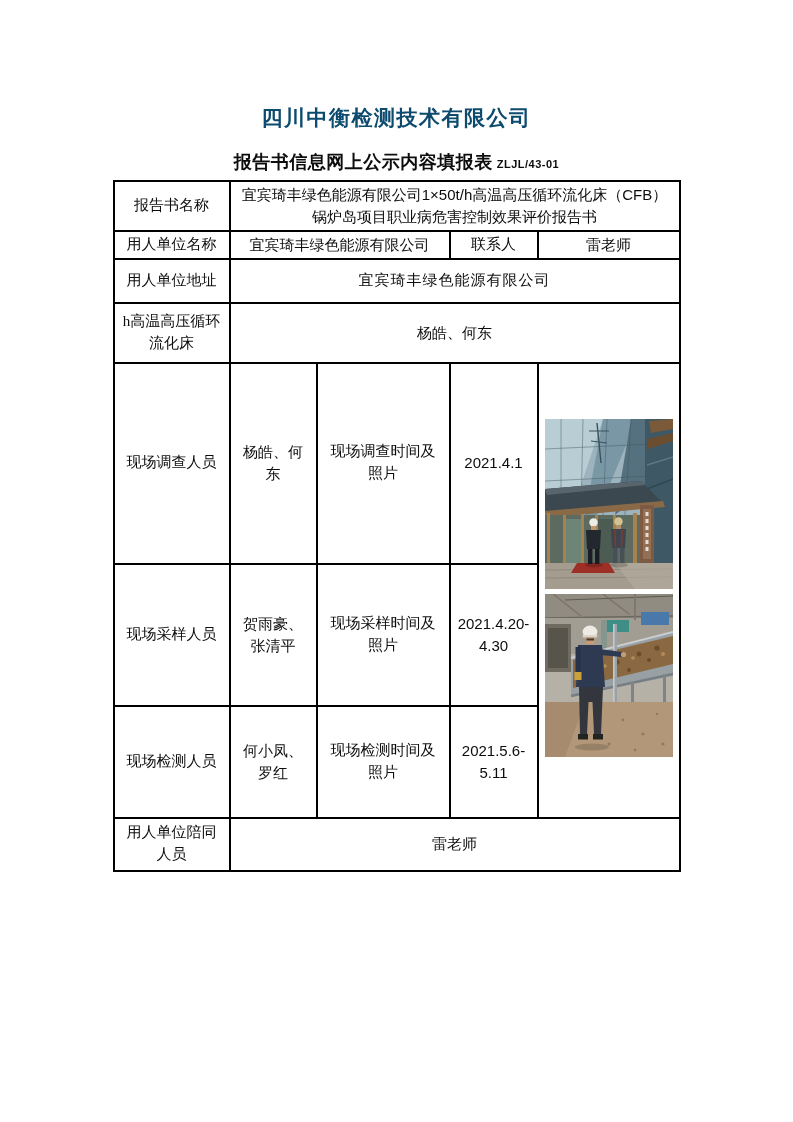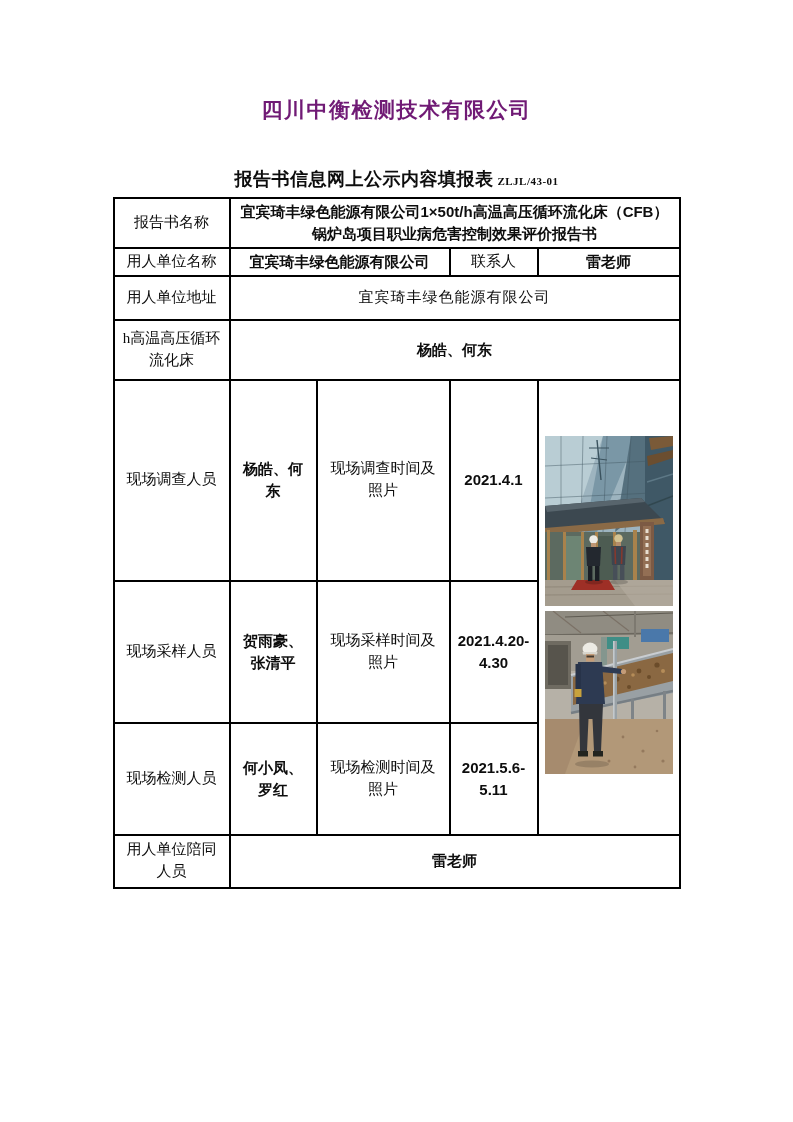--- a/index.html
+++ b/index.html
@@ -10,34 +10,33 @@
     color:#111;
     font-family:"Liberation Sans", sans-serif;
     overflow:hidden;
   }
   .page {
     position:relative;
     width:793px; height:1122px;
     padding-top:96px;
   }
   .company-title {
-    margin:0;
+    margin:8px;
     font-size:21px;
     font-weight:bold;
     text-align:center;
     letter-spacing:1.5px;
-    color:#701a75;
+    color:#0c4a6e;
   }
   .subtitle-row {
     display:flex;
     justify-content:center;
     align-items:baseline;
     gap:4px;
-    margin-top:43px;
-    font-family:Liberation Serif, serif;
+    margin-top:18px;
   }
   .form-title {
     margin:0;
     font-size:18px;
     font-weight:bold;
     letter-spacing:0.5px;
     color:#0d0d0d;
   }
   .form-code {
     font-size:11px;
@@ -56,21 +55,21 @@
     vertical-align:middle;
     padding:2px 6px;
     font-size:15px;
     line-height:1.45;
     color:#0d0d0d;
   }
   td.lbl {
     font-family:"Liberation Serif", serif;
     font-weight:normal;
   }
-  td.val-b { font-weight:bold;margin-left:8px; }
+  td.val-b { font-weight:normal;margin-left:8px; }
   td.addr {
     font-family:"Liberation Serif", serif;
     font-weight:normal;
     letter-spacing:1px;
   }
   td.photo-cell {
     vertical-align:top;
     padding:1px 0 0 0;
   }
   .photo {

